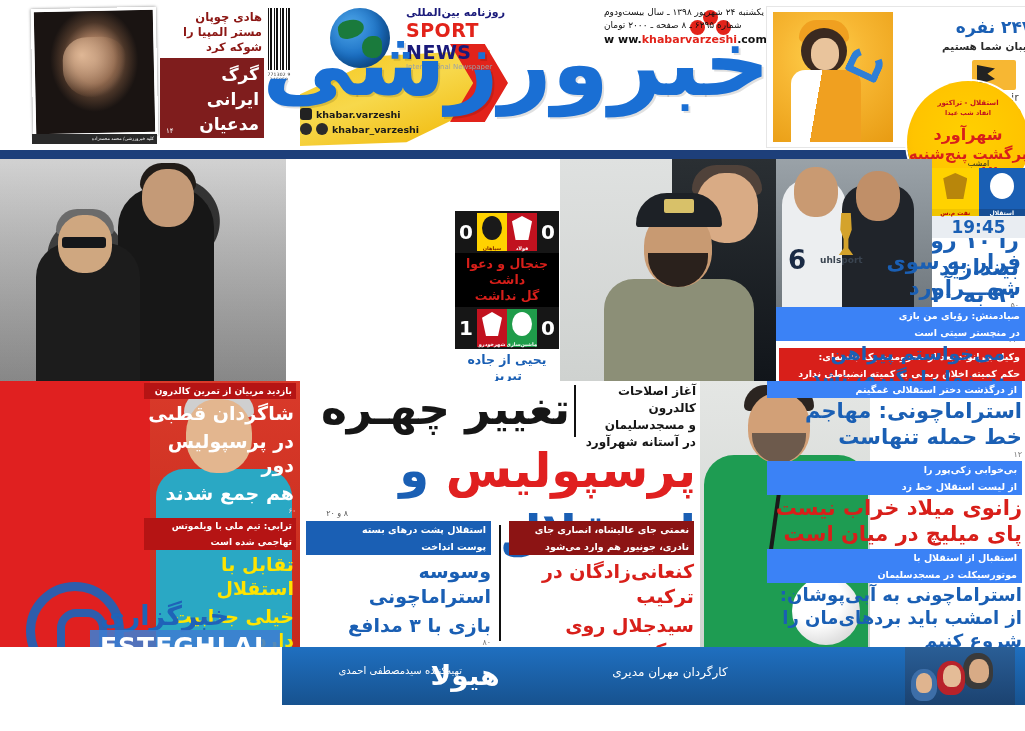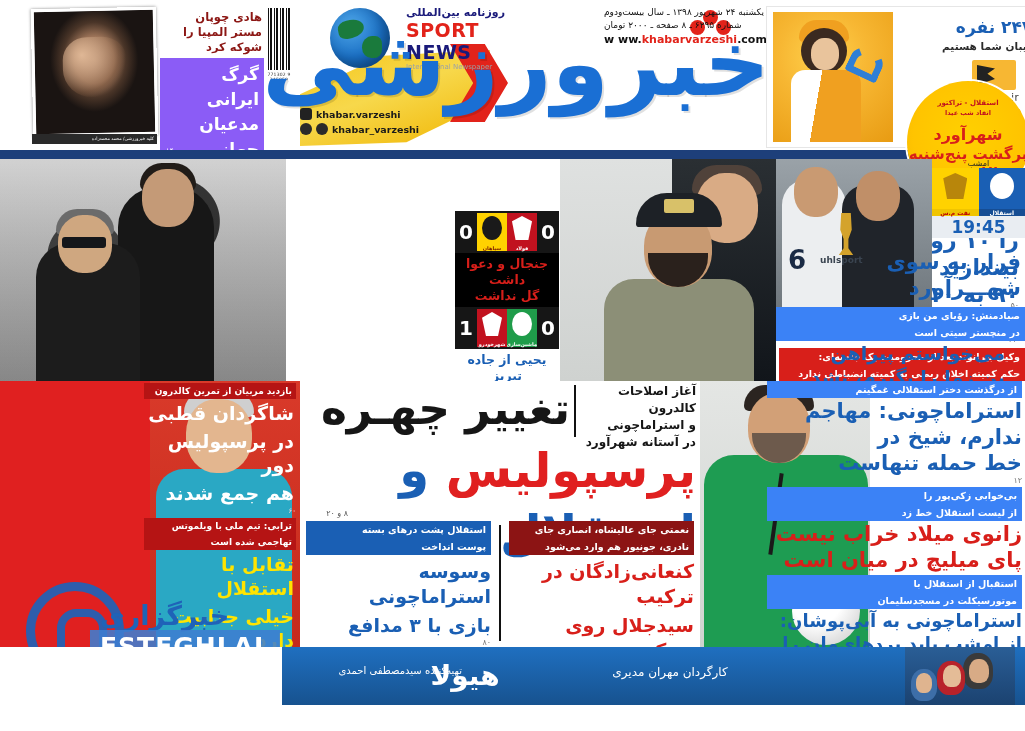--- a/index.html
+++ b/index.html
@@ -37,22 +37,22 @@
   }
   .bb-caption{
     position:absolute; left:26px; bottom:4px; width:125px; height:10px;
     background:#2a2a2a; color:#fff; font-size:4.5px; line-height:10px; padding-right:3px;
   }
   .promo-kicker{
     position:absolute; right:2px; top:6px; width:100px;
     color:#8c1714; font-size:11.5px; line-height:15px; font-weight:bold;
   }
   .promo-green{
-    position:absolute; right:0px; top:54px; width:104px; height:100px;
-    background:#8b5cf6; padding:4px 5px 0 4px;
+    position:absolute; right:0px; top:54px; width:104px; height:80px;
+    background:#7f1d1d; padding:4px 5px 0 4px;
   }
   .promo-green .t{ color:#fff; font-size:17px; line-height:25px; font-weight:bold; }
   .promo-green .pg{ color:#fff; font-size:7px; position:absolute; left:6px; bottom:3px;}
 
   
   .barcode{ position:absolute; left:268px; top:8px; width:22px; height:62px;
     background: repeating-linear-gradient(90deg,#111 0 1px,#fff 1px 2px,#111 2px 4px,#fff 4px 6px);
   }
   .barcode-num{ position:absolute; left:266px; top:72px; width:26px; font-size:4.5px; color:#333; letter-spacing:.2px;}
 
@@ -529,21 +529,21 @@
         <div class="rp-k">تهاجمی شده است</div>
         <div class="rp-h y">تقابل با استقلال</div>
         <div class="rp-h y">خیلی جذابیت دارد</div>
 
       </div>
     </div>
 
     <div class="main-head">
       <div class="mh-kick rtl">
         <div>آغاز اصلاحات کالدرون</div>
-        <div>و استراماچونی</div>
+        <div>و مسجدسلیمان</div>
         <div>در آستانه شهرآورد</div>
       </div>
       <div class="mh-rule"></div>
       <div class="mh-l1 rtl">تغییر چهـره</div>
       <div class="mh-l2 rtl">
         <span class="r">پرسپولیس</span><span class="b"> و </span><span class="b">استقلال</span>
       </div>
       <div class="mh-pg">۸ و ۲۰</div>
     </div>
 
@@ -570,21 +570,20 @@
         <div class="gp-body"></div>
         <div class="gp-whistle"></div>
         <div class="gp-hair"></div>
         <div class="gp-head"></div>
         <div class="gp-beard"></div>
         <div class="gp-ball"></div>
       </div>
       <div class="gp-txt rtl">
         <div class="blueband">از درگذشت دختر استقلالی غمگینم</div>
         <div class="gp-h hl-blue">استراماچونی: مهاجم</div>
-        <div class="gp-h hl-blue">ندارم، شیخ در</div>
         <div class="gp-h hl-blue">خط حمله تنهاست</div>
         <div class="pg">۱۲</div>
         <div class="blueband" style="margin-top:2px">بی‌خوابی زکی‌پور را</div>
         <div class="blueband">از لیست استقلال خط زد</div>
         <div class="gp-h hl-red">زانوی میلاد خراب نیست</div>
         <div class="gp-h hl-red">پای میلیچ در میان است</div>
         <div class="blueband" style="margin-top:2px">استقبال از استقلال با</div>
         <div class="blueband">موتورسیکلت در مسجدسلیمان</div>
         <div class="gp-h hl-blue" style="font-size:18px;line-height:23px">استراماچونی به آبی‌پوشان:</div>
         <div class="gp-h hl-blue" style="font-size:18px;line-height:23px">از امشب باید بردهای‌مان را شروع کنیم</div>

